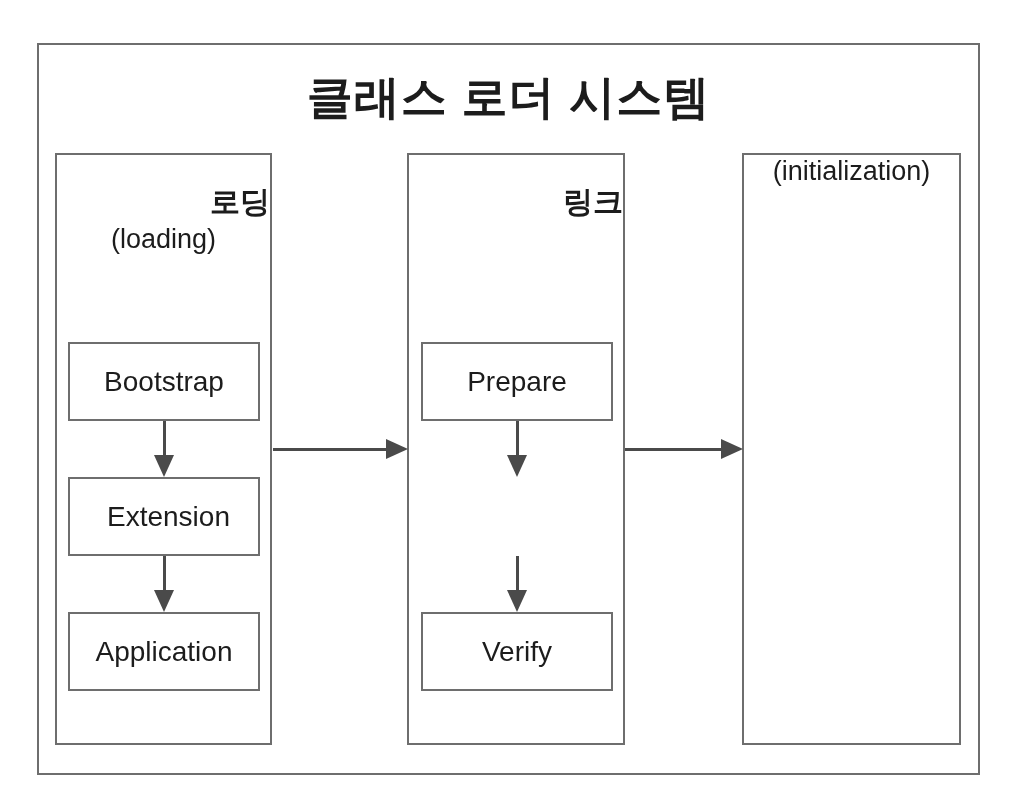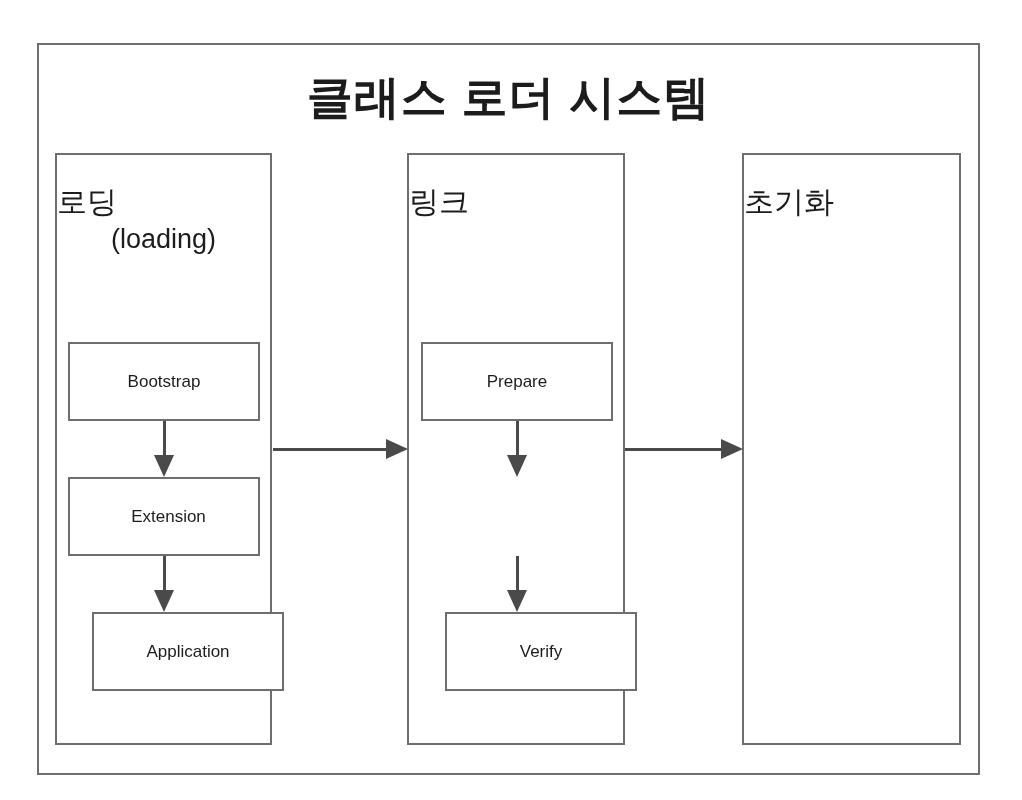--- a/index.html
+++ b/index.html
@@ -44,48 +44,48 @@
     top: 153px;
     height: 592px;
     border: 2px solid var(--border-color);
     background: var(--bg-color);
   }
   .col-1 { left: 55px;  width: 217px; }
   .col-2 { left: 407px; width: 218px; }
   .col-3 { left: 742px; width: 219px; }
   .col-title-kr {
     margin-top: 26px;
-    text-align: left;
+    text-align: right;
     font-size: 30px;
-    font-weight: 400;
+    font-weight: 700;
     line-height: 42px;
   }
   .col-subtitle-en {
     margin-top: 2px;
     text-align: center;
     font-size: 27px;
     font-weight: 400;
     line-height: 28px;
   }
   .step-box {
     position: absolute;
     width: 192px;
     height: 79px;
     border: 2px solid var(--border-color);
     background: var(--bg-color);
     display: flex;
     align-items: center;
     justify-content: center;
-    font-size: 17px;
+    font-size: 28px;
   }
   .c1 { left: 68px; }
   .c2 { left: 421px; }
   .row-1 { top: 342px; }
   .row-2 { top: 477px; padding-left: 9px; }
-  .row-3 { top: 612px; margin-left: 24px; }
+  .row-3 { top: 612px; }
   .v-arrow-line {
     position: absolute;
     width: 3px;
     background: var(--arrow-color);
     top: 421px;
     height: 38px;
   }
   .v-arrow-head {
     position: absolute;
     width: 0; height: 0;
@@ -129,21 +129,21 @@
   <div class="column col-1">
     <div class="col-title-kr">로딩</div>
     <div class="col-subtitle-en">(loading)</div>
   </div>
 
   <div class="column col-2">
     <div class="col-title-kr">링크</div>
   </div>
 
   <div class="column col-3">
-    <div class="col-title-kr">초기화</div>
+    <div class="col-subtitle-en">(initialization)</div>
   </div>
 
   <div class="step-box c1 row-1">Bootstrap</div>
   <div class="step-box c1 row-2">Extension</div>
   <div class="step-box c1 row-3">Application</div>
 
   <div class="step-box c2 row-1">Prepare</div>
   <div class="step-box c2 row-3">Verify</div>
 
   <div class="v-arrow-line vx1" style="top:421px;"></div>

